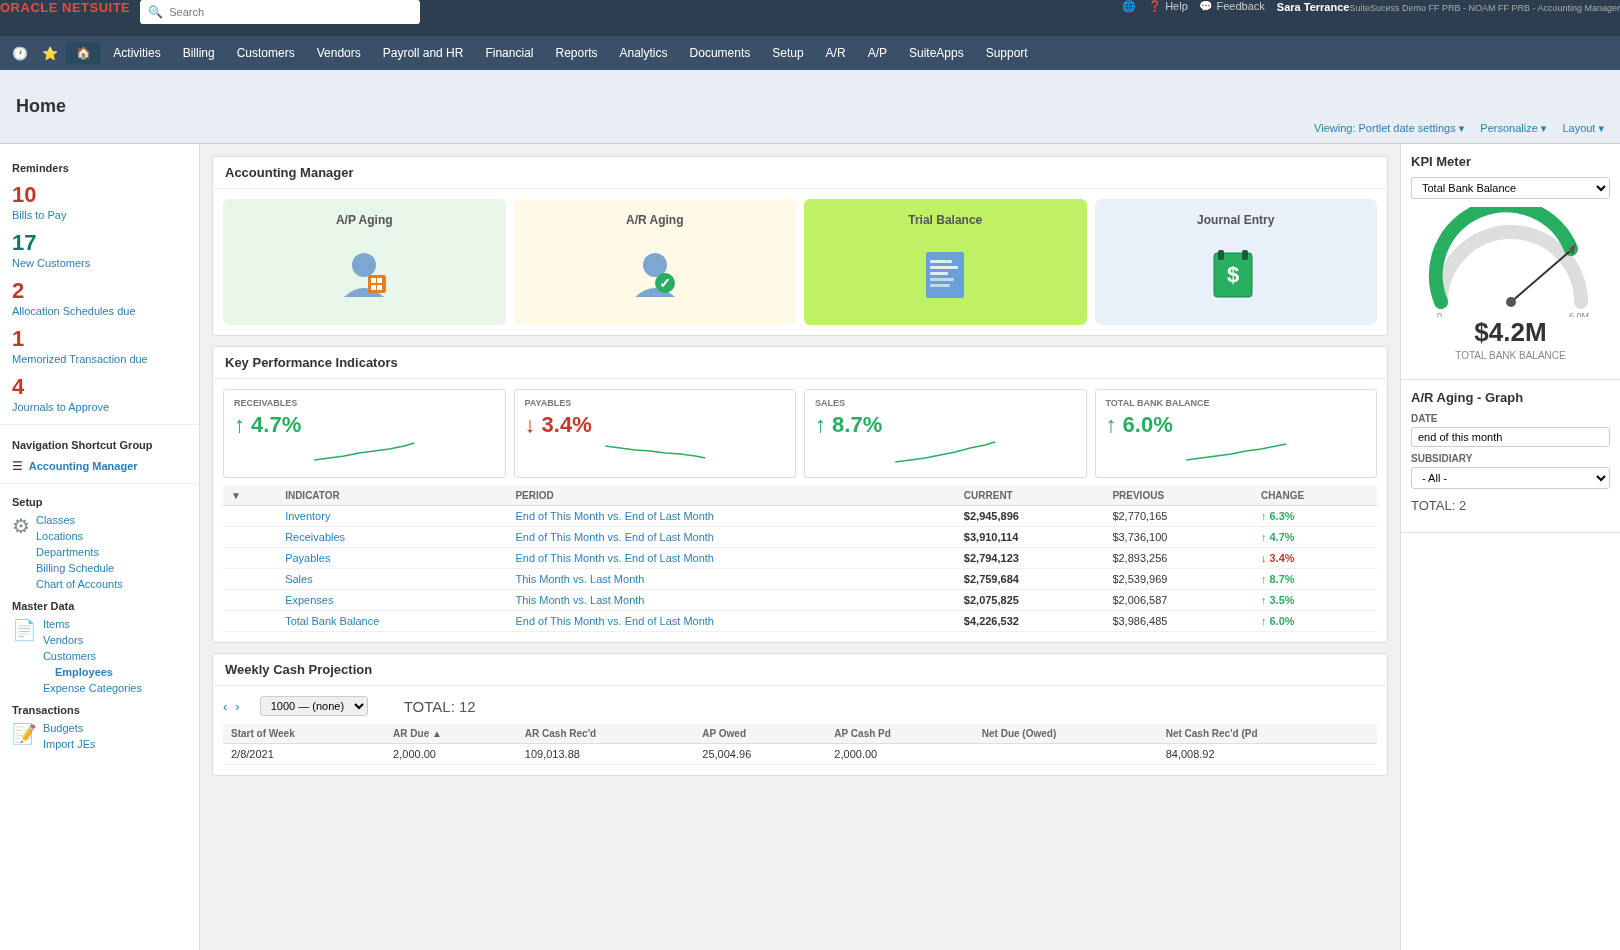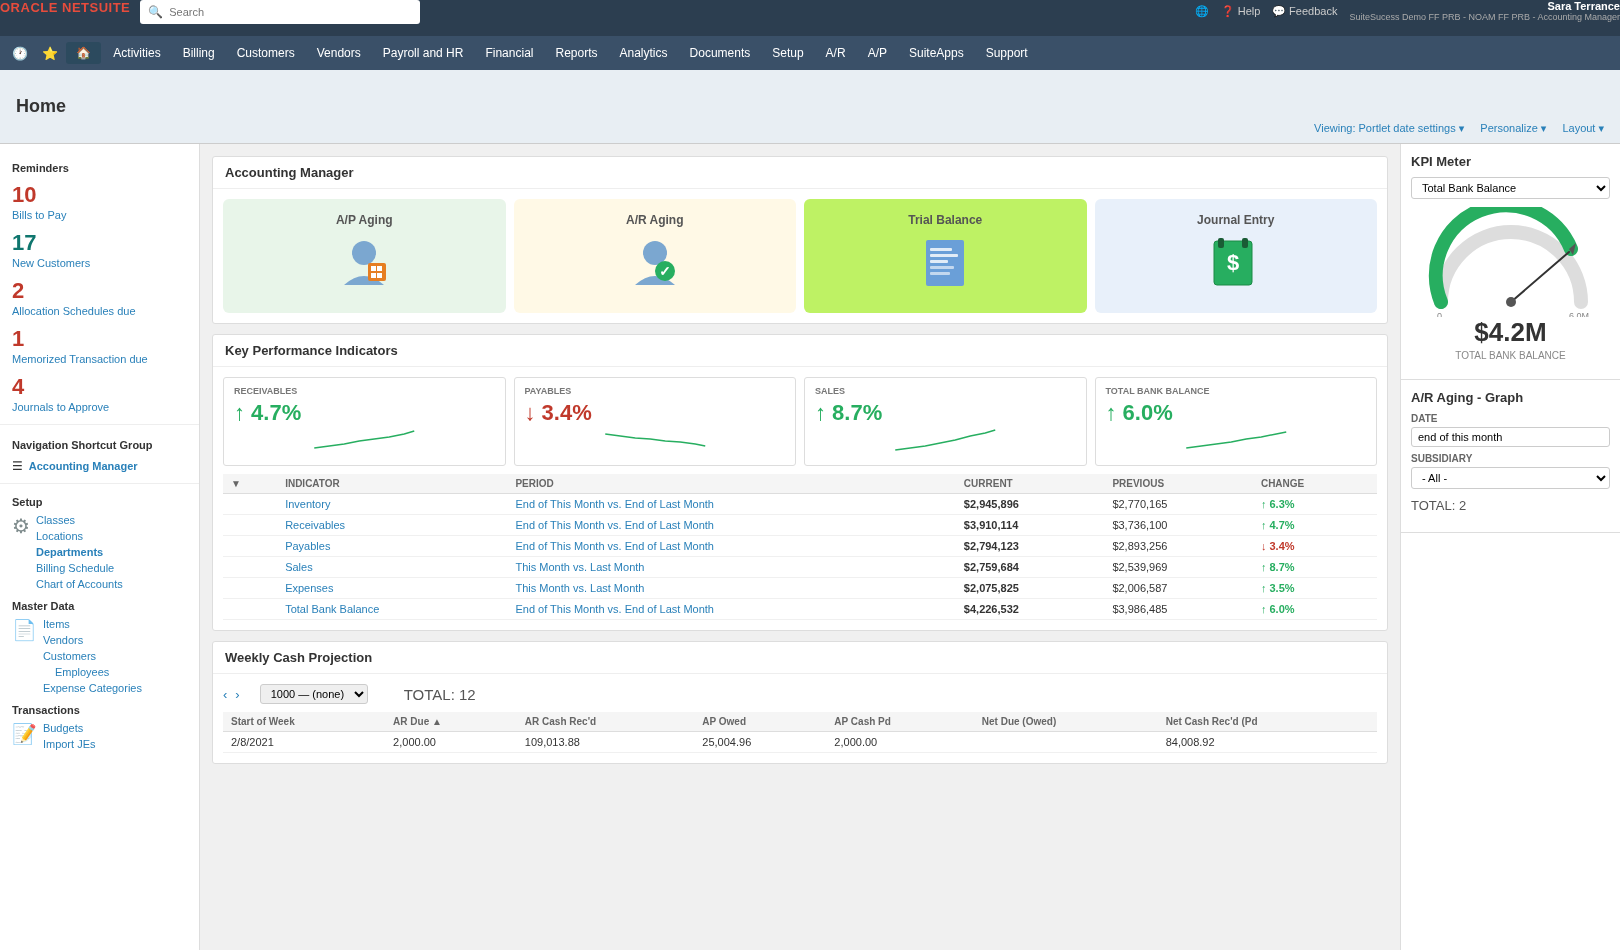--- a/index.html
+++ b/index.html
@@ -41,21 +41,21 @@
     }
     #topbar-right {
       margin-left: auto;
       display: flex;
       align-items: center;
       gap: 12px;
       color: white;
       font-size: 11px;
     }
     .topbar-icon { color: #ccc; cursor: pointer; }
-    .user-info { display: flex; flex-direction: column; align-items: flex-end; }
+    .user-info { display: flex; flex-direction: row; align-items: flex-end; }
     .user-name { font-weight: bold; font-size: 11px; }
     .user-sub { font-size: 9px; color: #aaa; }
 
     
     #navmenu {
       background: #3a5068;
       display: flex;
       align-items: center;
       height: 34px;
       padding: 0 6px;
@@ -134,21 +134,21 @@
     .am-tile {
       flex: 1;
       min-width: 120px;
       border-radius: 6px;
       padding: 14px 10px;
       text-align: center;
       cursor: pointer;
       display: flex;
       flex-direction: column;
       align-items: center;
-      gap: 8px;
+      gap: 20px;
     }
     .am-tile-label { font-size: 12px; font-weight: bold; color: #555; }
     .tile-ap { background: #e8f5e9; }
     .tile-ar { background: #fff9e6; }
     .tile-tb { background: #bef264; }
     .tile-je { background: #e8f0fa; }
 
     
     .kpi-cards { display: flex; gap: 8px; margin-bottom: 8px; }
     .kpi-card {
@@ -318,34 +318,34 @@
       <span class="label">Accounting Manager</span>
     </div>
 
     <div class="sidebar-divider"></div>
     <div class="nav-group-title">Setup</div>
     <div style="display:flex; align-items:flex-start; padding: 2px 12px;">
       <span style="font-size:20px; color:#7f8c8d; margin-right:6px; margin-top:2px;">⚙</span>
       <div>
         <a class="nav-link" style="padding-left:0;">Classes</a>
         <a class="nav-link" style="padding-left:0;">Locations</a>
-        <a class="nav-link" style="padding-left:0;font-weight:bold;">Departments</a>
+        <a class="nav-link" style="padding-left:0;">Departments</a>
         <a class="nav-link" style="padding-left:0;">Billing Schedule</a>
         <a class="nav-link" style="padding-left:0;">Chart of Accounts</a>
       </div>
     </div>
 
     <div class="nav-group-title">Master Data</div>
     <div style="display:flex; align-items:flex-start; padding: 2px 12px;">
       <span style="font-size:20px; color:#e67e22; margin-right:6px; margin-top:2px;">📄</span>
       <div>
         <a class="nav-link" style="padding-left:0;">Items</a>
         <a class="nav-link" style="padding-left:0;">Vendors</a>
         <a class="nav-link" style="padding-left:0;">Customers</a>
-        <a class="nav-link" style="padding-left:12px;">Employees</a>
+        <a class="nav-link" style="padding-left:12px;font-weight:bold;">Employees</a>
         <a class="nav-link" style="padding-left:0;">Expense Categories</a>
       </div>
     </div>
 
     <div class="nav-group-title">Transactions</div>
     <div style="display:flex; align-items:flex-start; padding: 2px 12px;">
       <span style="font-size:20px; color:#2980b9; margin-right:6px; margin-top:2px;">📝</span>
       <div>
         <a class="nav-link" style="padding-left:0;">Budgets</a>
         <a class="nav-link" style="padding-left:0;">Import JEs</a>

